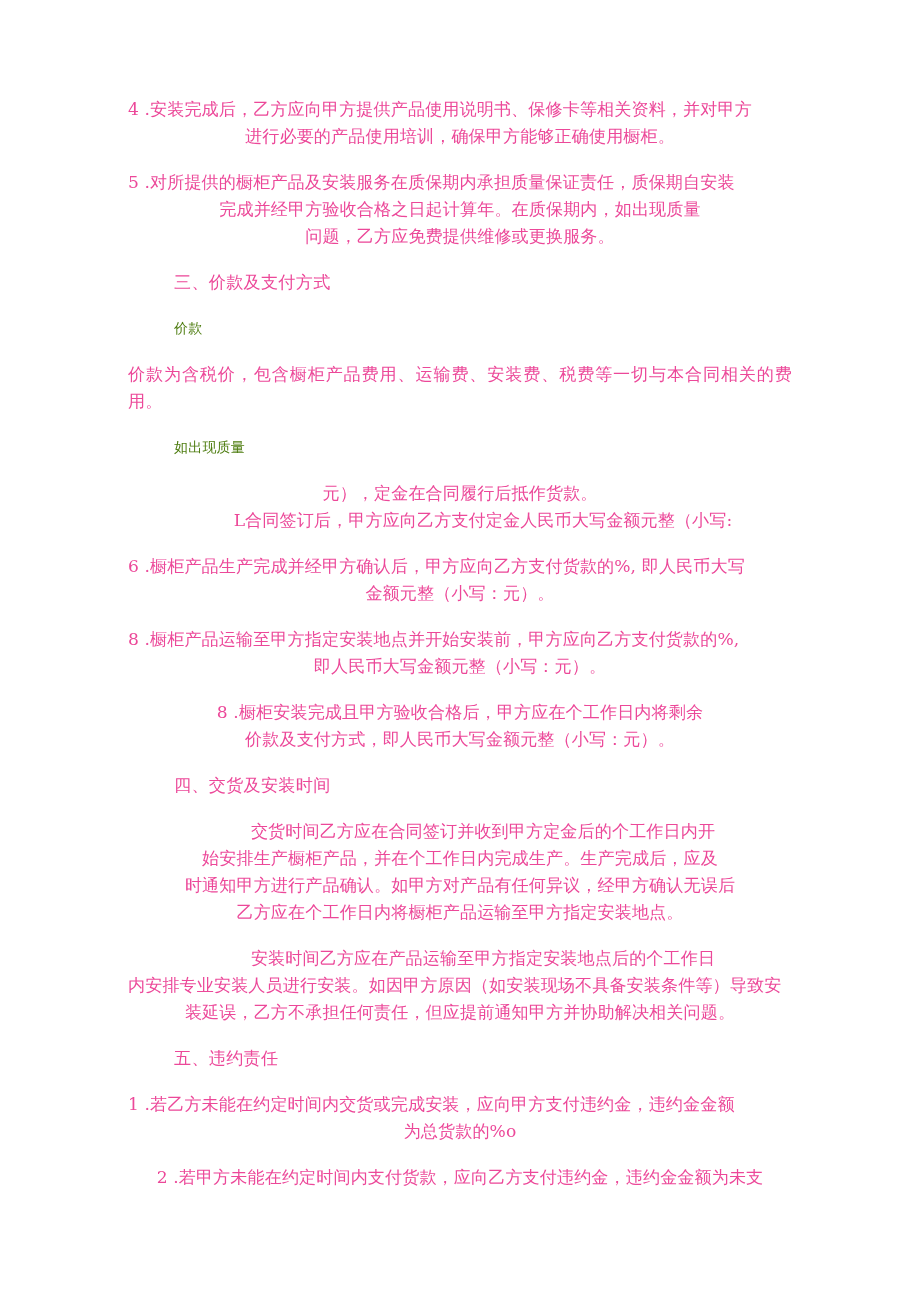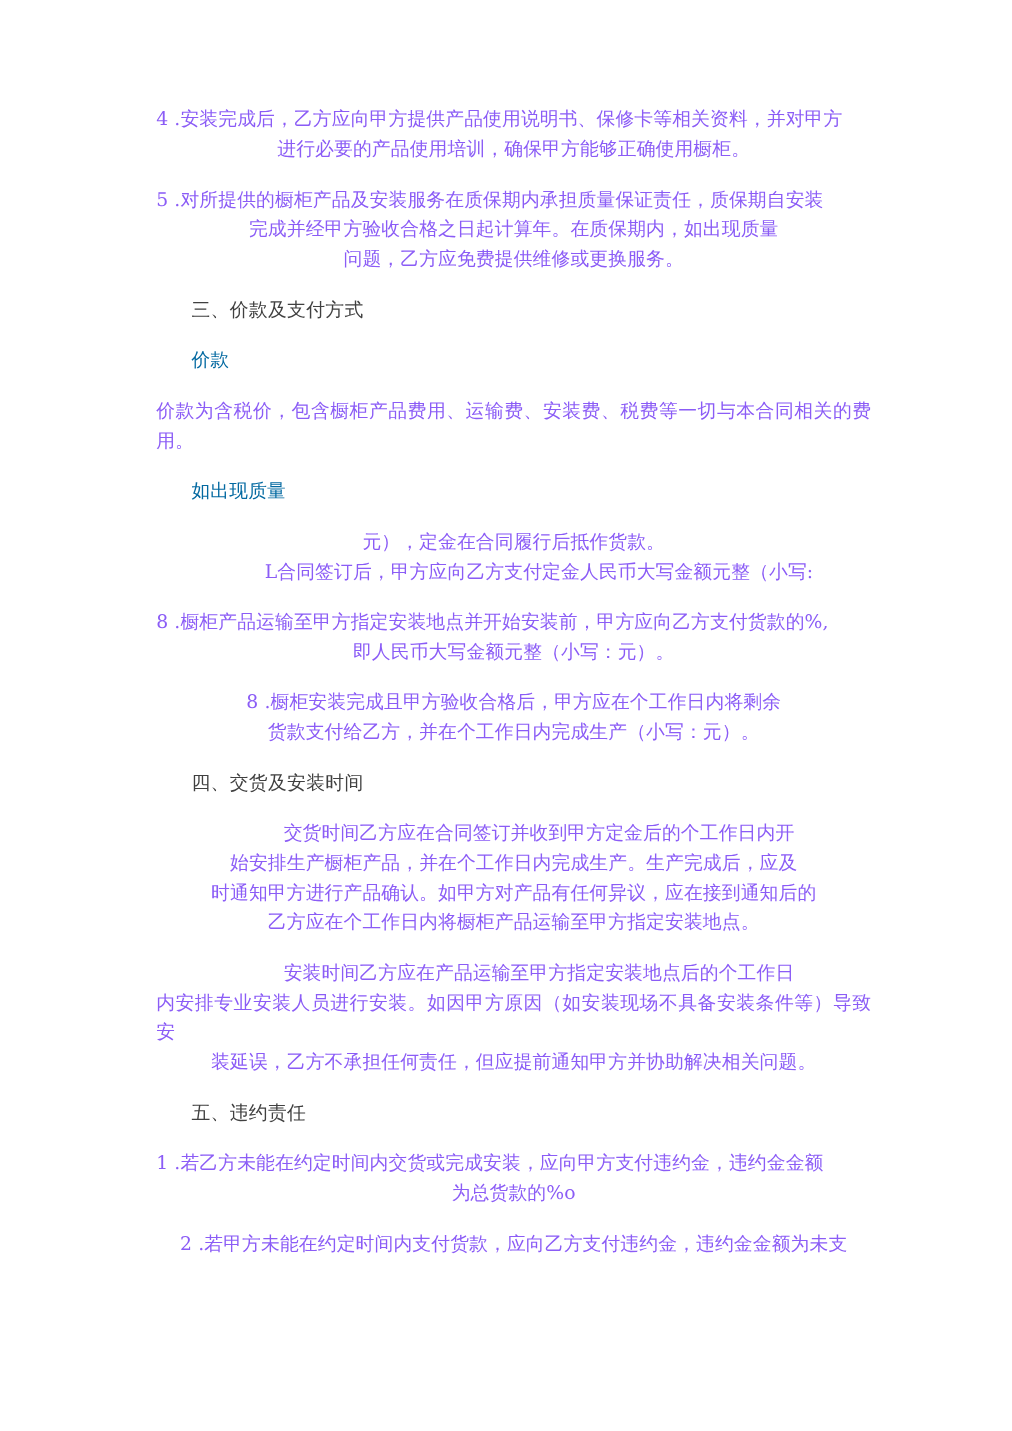--- a/index.html
+++ b/index.html
@@ -23,43 +23,43 @@
     height: 1301px;
     background: #ffffff;
   }
   #doc-body {
     position: absolute;
     left: 128px;
     top: 96px;
     width: 664px;
   }
   .para {
-    margin: 0 0 19px 14px;
+    margin: 0 0 19px 0;
     font-size: 17.1px;
     line-height: 27px;
     text-align: justify;
     text-justify: inter-character;
-    color: #8b5cf6;
+    color: #ec4899;
     letter-spacing: 0.1px;
     word-break: break-all;
   }
   .heading {
     margin: 0 0 19px 0;
     font-size: 17.1px;
     line-height: 27px;
     text-indent: 46px;
-    color: #404040;
+    color: #ec4899;
     letter-spacing: 0.3px;
   }
   .subheading {
     margin: 0 0 19px 0;
-    font-size: 17px;
+    font-size: 14px;
     line-height: 27px;
     text-indent: 46px;
-    color: #0369a1;
+    color: #4d7c0f;
     letter-spacing: 0.2px;
   }
   .para.numbered {
     text-indent: 0;
   }
   .para .indent {
     display: inline-block;
     width: 46px;
   }
   .softline {
@@ -96,37 +96,41 @@
       <span class="softline">价款为含税价，包含橱柜产品费用、运输费、安装费、税费等一切与本合同相关的费用。</span>
     </p>
 
     <p class="subheading">如出现质量</p>
 
     <p class="para numbered">
       <span class="softline ragged">元），定金在合同履行后抵作货款。</span>
       <span class="softline ragged"><span class="indent"></span><span>L合同签订后，甲方应向乙方支付定金人民币大写金额元整（小写:</span></span>
     </p>
 
+    <p class="para numbered">
+      <span class="softline">6  .橱柜产品生产完成并经甲方确认后，甲方应向乙方支付货款的%, 即人民币大写</span>
+      <span class="softline ragged">金额元整（小写：元）。</span>
+    </p>
 
     <p class="para numbered">
       <span class="softline">8  .橱柜产品运输至甲方指定安装地点并开始安装前，甲方应向乙方支付货款的%,</span>
       <span class="softline ragged">即人民币大写金额元整（小写：元）。</span>
     </p>
 
     <p class="para numbered">
       <span class="softline ragged">8       .橱柜安装完成且甲方验收合格后，甲方应在个工作日内将剩余</span>
-      <span class="softline ragged">货款支付给乙方，并在个工作日内完成生产（小写：元）。</span>
+      <span class="softline ragged">价款及支付方式，即人民币大写金额元整（小写：元）。</span>
     </p>
 
     <p class="heading">四、交货及安装时间</p>
 
     <p class="para">
       <span class="softline ragged"><span class="indent"></span><span>交货时间乙方应在合同签订并收到甲方定金后的个工作日内开</span></span>
       <span class="softline ragged">始安排生产橱柜产品，并在个工作日内完成生产。生产完成后，应及</span>
-      <span class="softline ragged">时通知甲方进行产品确认。如甲方对产品有任何异议，应在接到通知后的</span>
+      <span class="softline ragged">时通知甲方进行产品确认。如甲方对产品有任何异议，经甲方确认无误后</span>
       <span class="softline ragged">乙方应在个工作日内将橱柜产品运输至甲方指定安装地点。</span>
     </p>
 
     <p class="para">
       <span class="softline ragged"><span class="indent"></span><span>安装时间乙方应在产品运输至甲方指定安装地点后的个工作日</span></span>
       <span class="softline">内安排专业安装人员进行安装。如因甲方原因（如安装现场不具备安装条件等）导致安</span>
       <span class="softline ragged">装延误，乙方不承担任何责任，但应提前通知甲方并协助解决相关问题。</span>
     </p>
 
     <p class="heading">五、违约责任</p>

